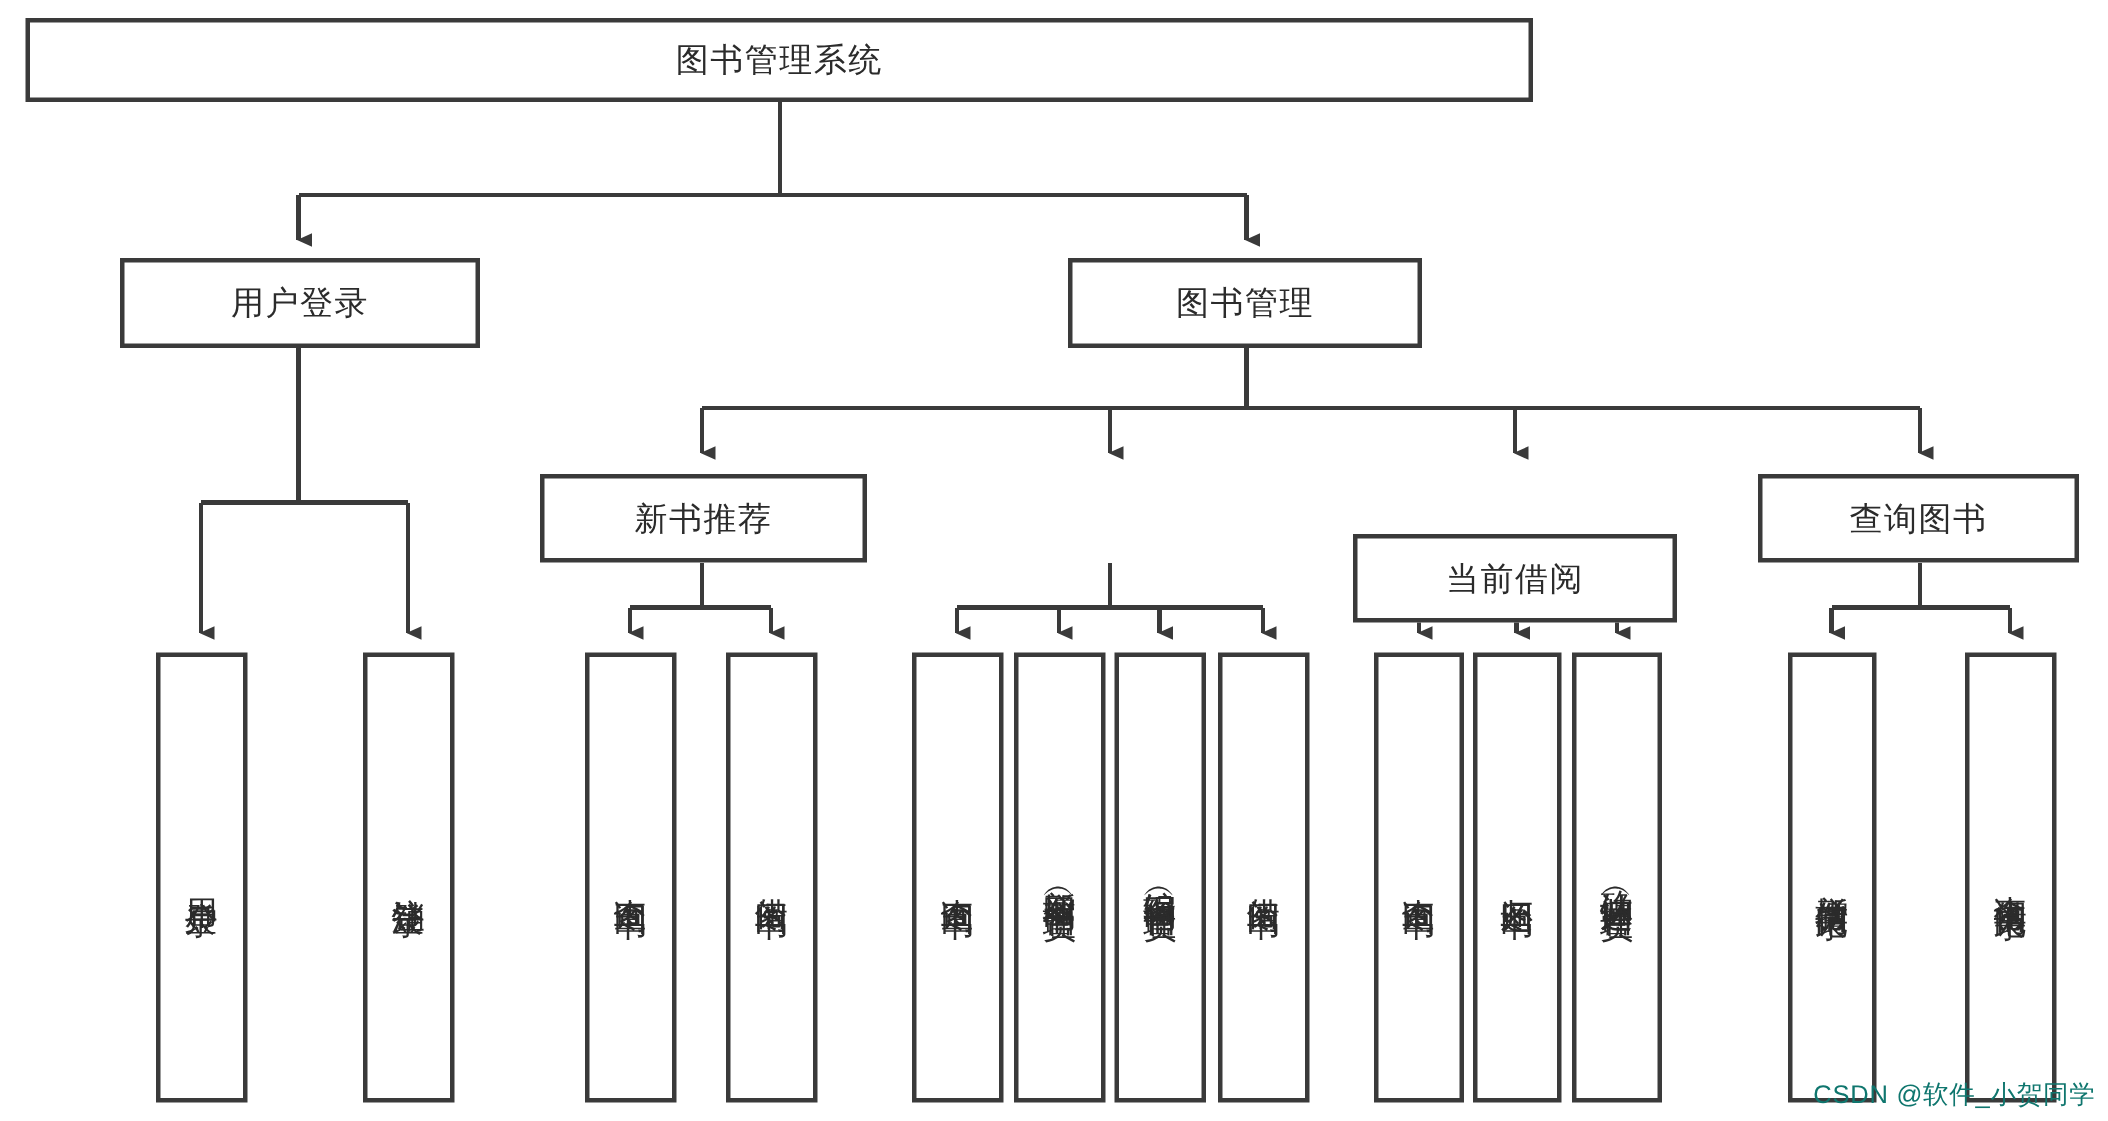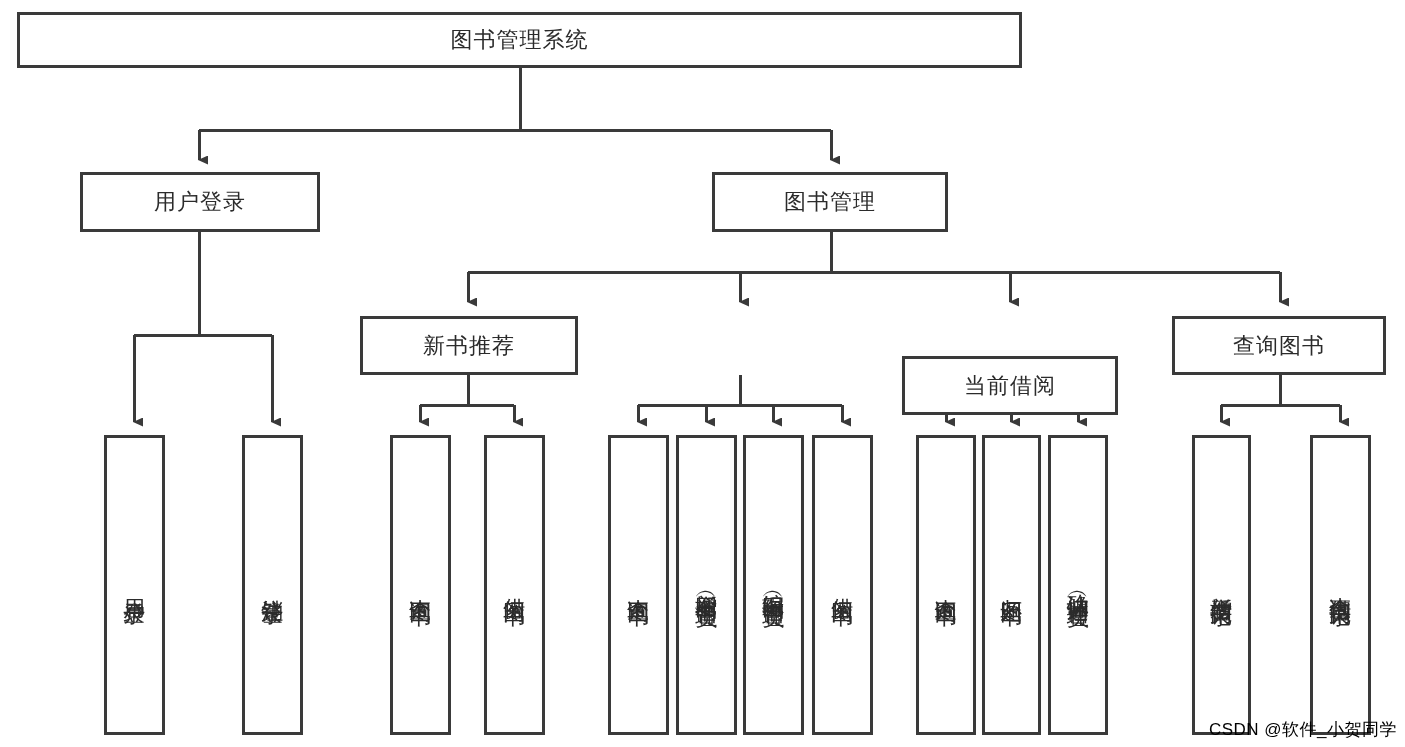--- a/index.html
+++ b/index.html
@@ -52,21 +52,21 @@
   }
   .node.vert > span {
     writing-mode: vertical-rl;
     text-orientation: upright;
   }
   #watermark {
     position: absolute;
     right: 8px;
     bottom: 6px;
     font-size: 17px;
-    color: #000000;
+    color: #0f766e;
     letter-spacing: 0.5px;
     white-space: nowrap;
   }
 </style>
 </head>
 <body>
 
 <div id="canvas">
 
   <svg id="wires" viewBox="0 0 1405 747" xmlns="http://www.w3.org/2000/svg">

